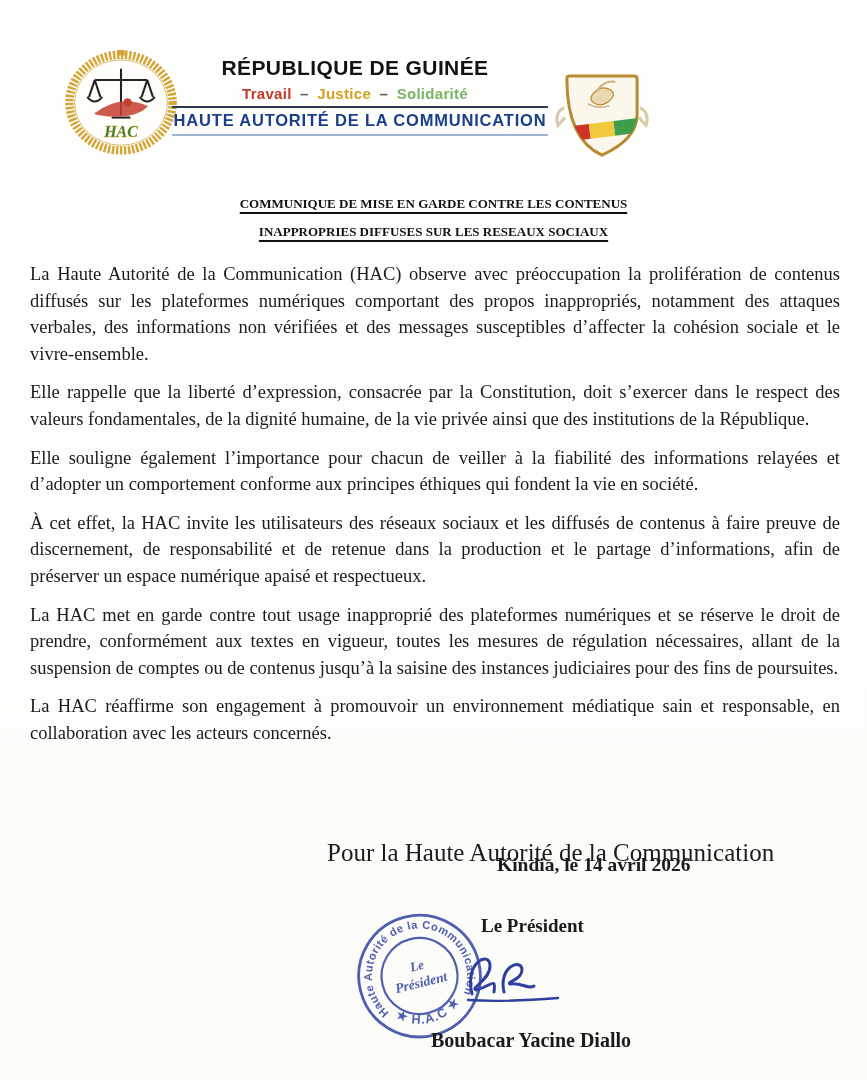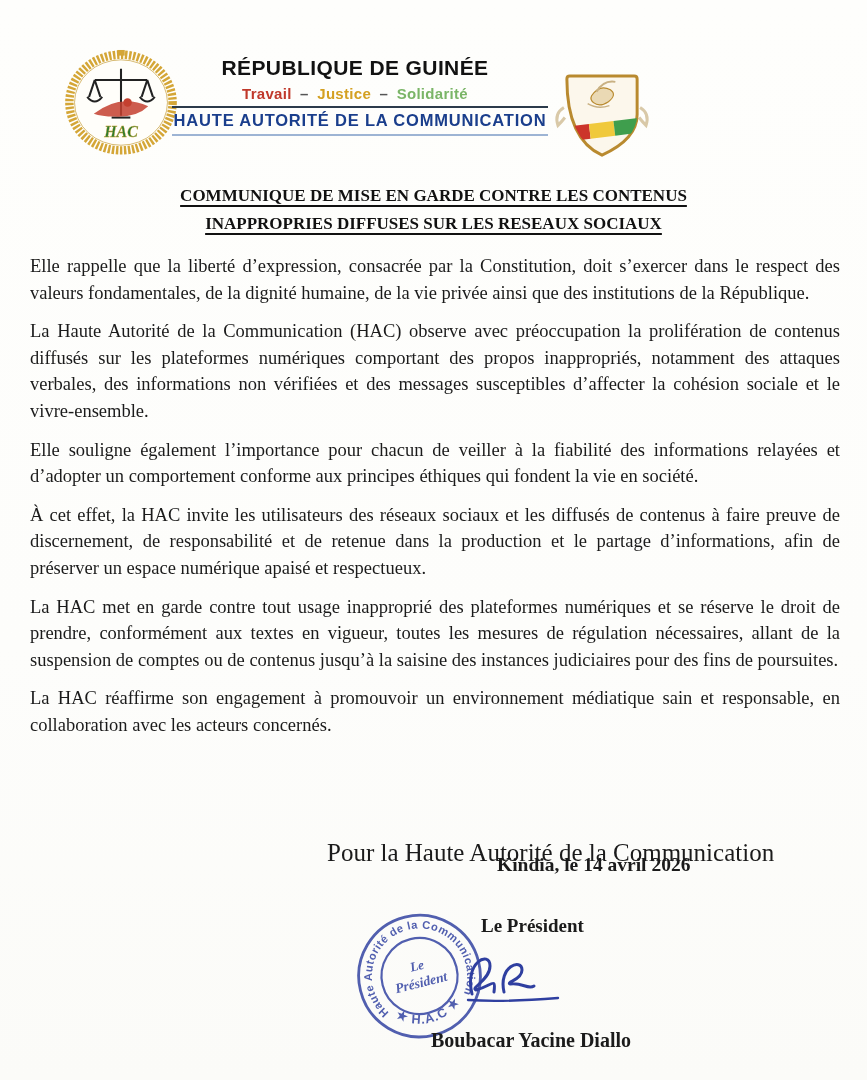--- a/index.html
+++ b/index.html
@@ -29,22 +29,22 @@
   .motto .w-grn   { color:#7ab567; }
   .motto .sep     { color:#555; padding:0 4px; }
   .inst-bar { position:absolute; left:172px; top:106px; width:376px;
               font-family:"Liberation Sans", sans-serif; }
   .inst-rule-top    { border-top:2.5px solid #2b3a4a; }
   .inst-name  { padding:3px 0 4px; font-size:16.5px; font-weight:bold;
                 letter-spacing:.8px; color:#1a3e8c; text-align:center; }
   .inst-rule-bottom { border-top:2px solid #9db4d4; }
 
   
-  .doc-title { margin:20px auto 0; width:760px; text-align:center;
-               font-size:17px; font-weight:bold; line-height:28px; color:#111; }
+  .doc-title { margin:28px auto 0; width:760px; text-align:center;
+               font-size:13px; font-weight:bold; line-height:28px; color:#111; }
   .doc-title span { text-decoration:underline; text-decoration-thickness:1.6px;
                     text-underline-offset:4px; }
 
   
   .doc-body { margin:15px 27px 0 30px; }
   .doc-body p { font-size:18.5px; line-height:26.6px; text-align:justify;
                 margin-bottom:12px; }
 
   
   .place-date { position:absolute; left:497px; top:834px; font-size:19.5px; font-weight:bold;margin-top:20px; }
@@ -127,22 +127,22 @@
       </svg>
     </div>
   </header>
 
   <h1 class="doc-title">
     <span>COMMUNIQUE DE MISE EN GARDE CONTRE LES CONTENUS</span><br>
     <span>INAPPROPRIES DIFFUSES SUR LES RESEAUX SOCIAUX</span>
   </h1>
 
   <main class="doc-body">
+    <p>La Haute Autorité de la Communication (HAC) observe avec préoccupation la prolifération de contenus diffusés sur les plateformes numériques comportant des propos inappropriés, notamment des attaques verbales, des informations non vérifiées et des messages susceptibles d’affecter la cohésion sociale et le vivre-ensemble.</p>
     <p>Elle rappelle que la liberté d’expression, consacrée par la Constitution, doit s’exercer dans le respect des valeurs fondamentales, de la dignité humaine, de la vie privée ainsi que des institutions de la République.</p>
-    <p>La Haute Autorité de la Communication (HAC) observe avec préoccupation la prolifération de contenus diffusés sur les plateformes numériques comportant des propos inappropriés, notamment des attaques verbales, des informations non vérifiées et des messages susceptibles d’affecter la cohésion sociale et le vivre-ensemble.</p>
     <p>Elle souligne également l’importance pour chacun de veiller à la fiabilité des informations relayées et d’adopter un comportement conforme aux principes éthiques qui fondent la vie en société.</p>
     <p>À cet effet, la HAC invite les utilisateurs des réseaux sociaux et les diffusés de contenus à faire preuve de discernement, de responsabilité et de retenue dans la production et le partage d’informations, afin de préserver un espace numérique apaisé et respectueux.</p>
     <p>La HAC met en garde contre tout usage inapproprié des plateformes numériques et se réserve le droit de prendre, conformément aux textes en vigueur, toutes les mesures de régulation nécessaires, allant de la suspension de comptes ou de contenus jusqu’à la saisine des instances judiciaires pour des fins de poursuites.</p>
     <p>La HAC réaffirme son engagement à promouvoir un environnement médiatique sain et responsable, en collaboration avec les acteurs concernés.</p>
   </main>
 
   <div class="place-date">Kindia, le 14 avril 2026</div>
   <div class="on-behalf">Pour la Haute Autorité de la Communication</div>
   <div class="role">Le Président</div>
 

